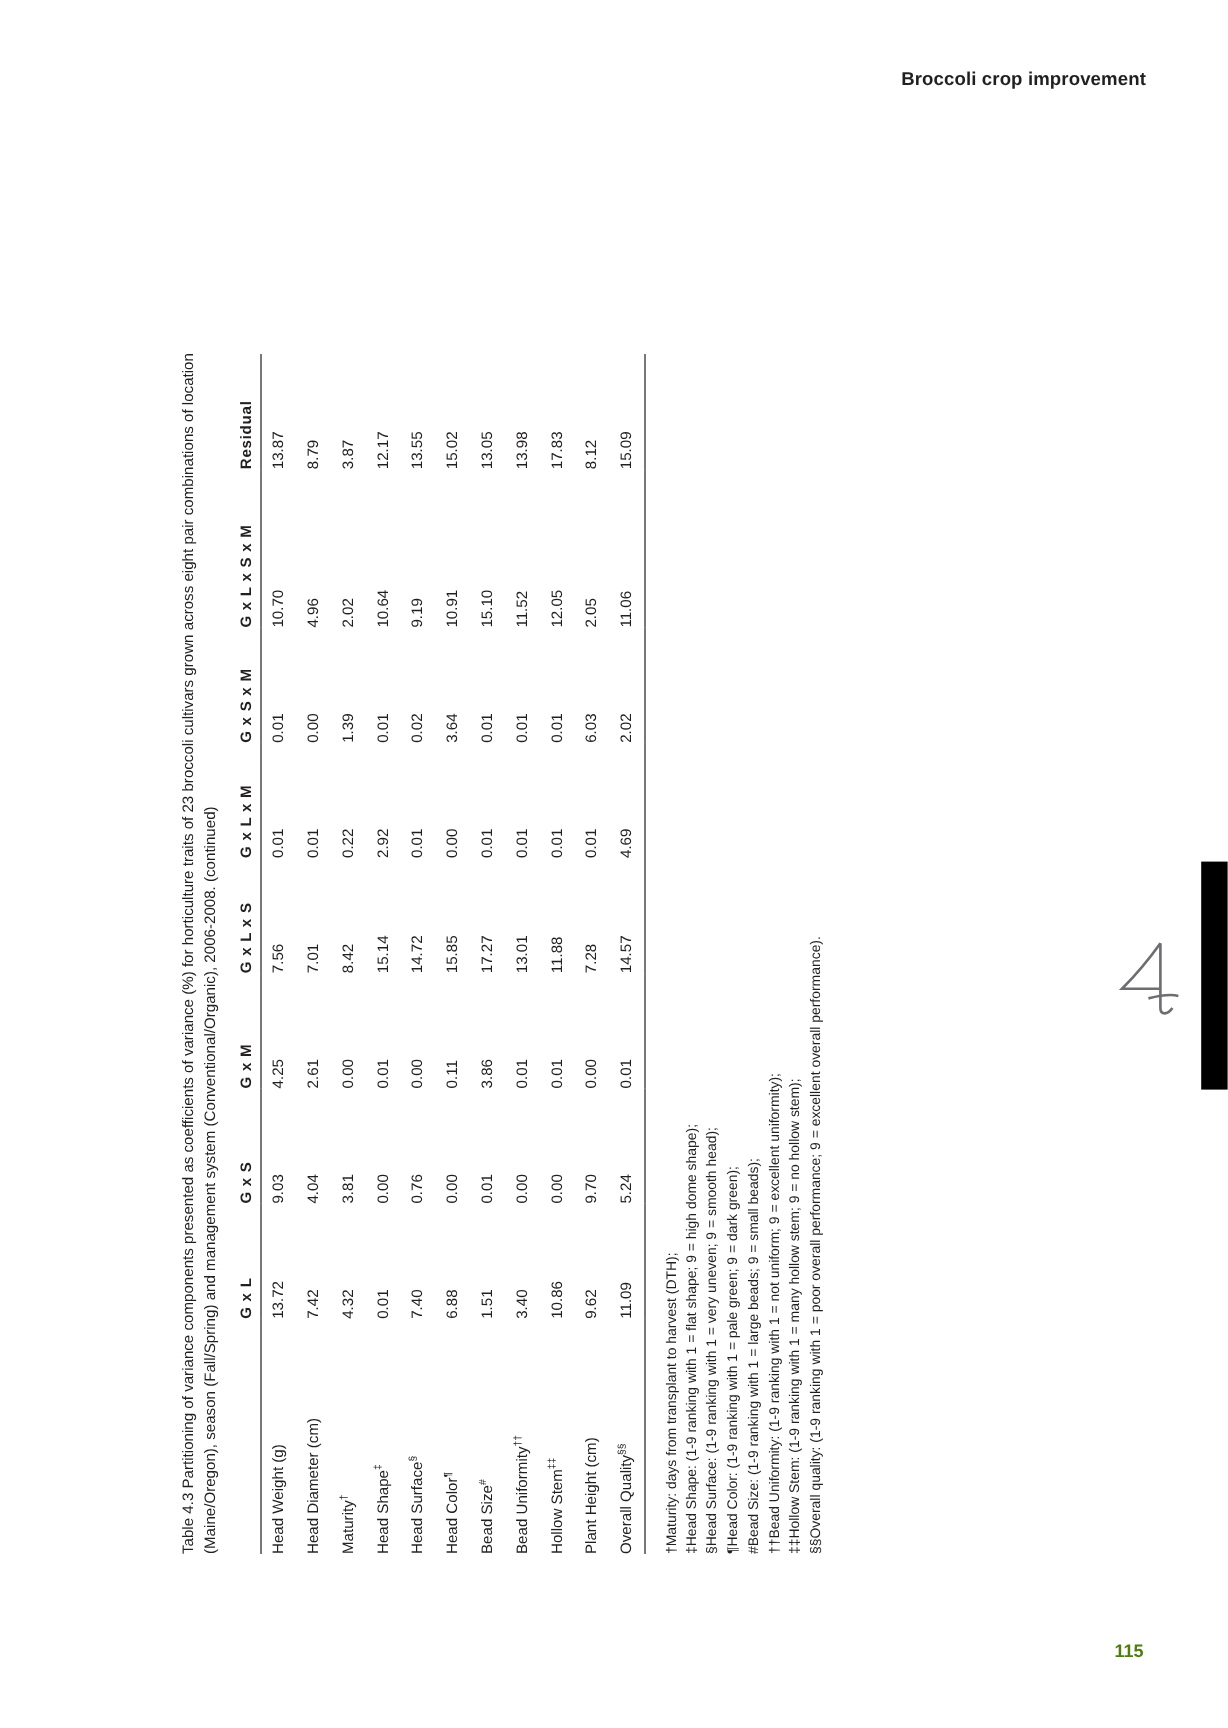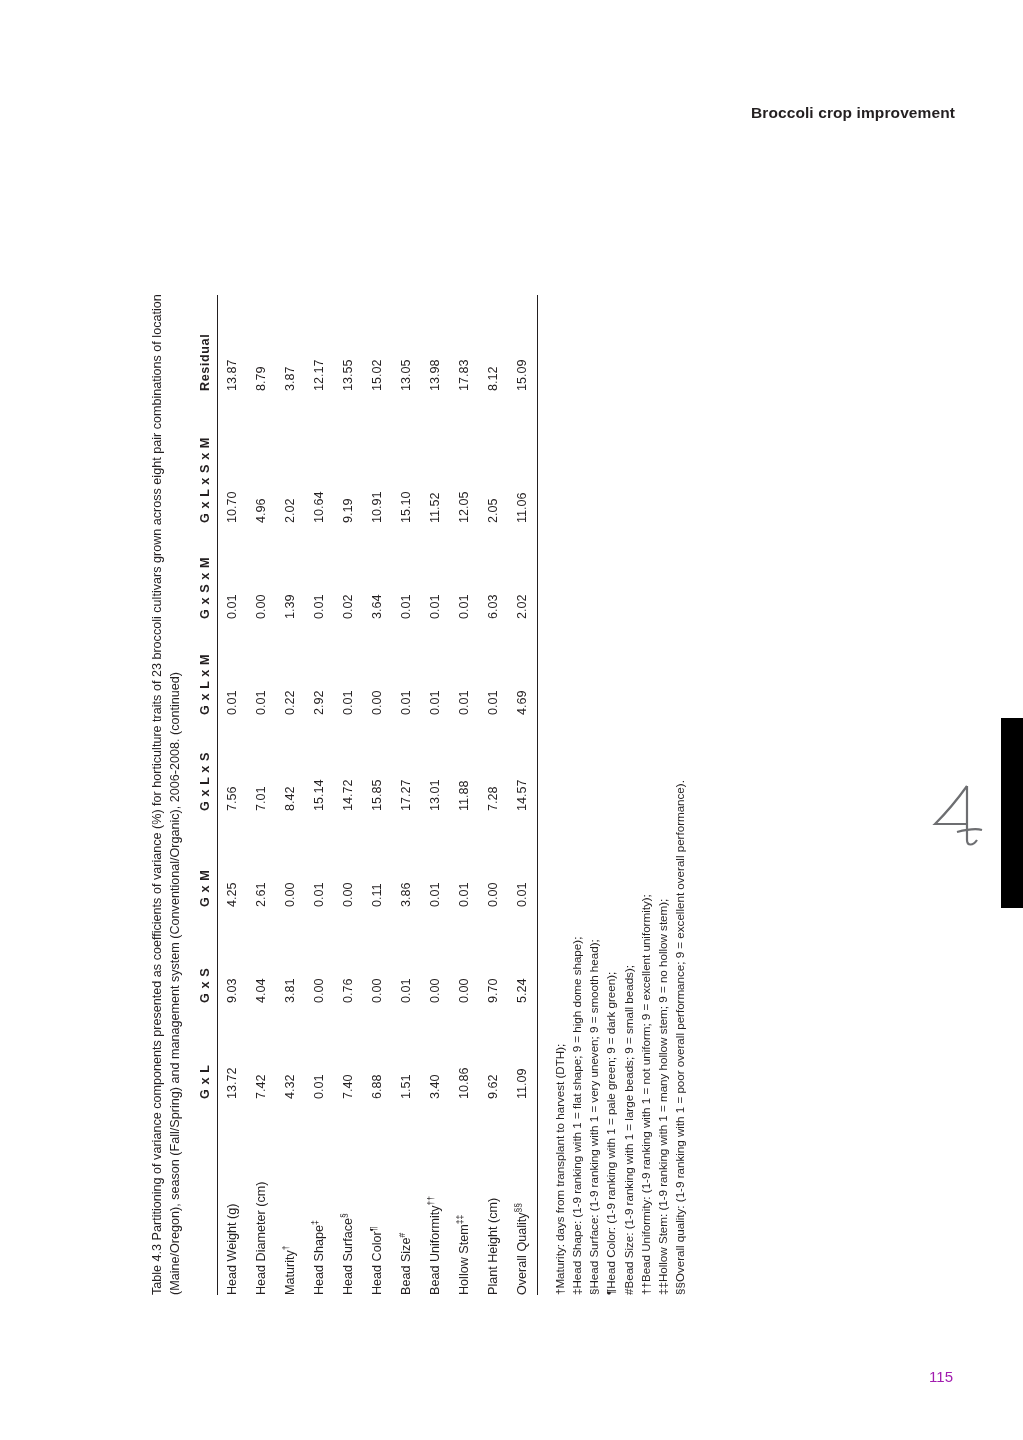--- a/index.html
+++ b/index.html
@@ -18,31 +18,30 @@
 
   
   .running-head {
     position: absolute;
     top: 58px;
     right: 68px;
     font-size: 15.5px;
     font-weight: bold;
     letter-spacing: 0.1px;
     color: #231f20;
-    margin-top: 46px;
   }
 
   
   .page-number {
     position: absolute;
     bottom: 55px;
     right: 70px;
     font-size: 15px;
-    font-weight: normal;
-    color: #a21caf;
+    font-weight: bold;
+    color: #4d7c0f;
   }
 
   
   .thumb-tab {
     position: absolute;
     right: 0;
     top: 718px;
     width: 22px;
     height: 190px;
     background: #000000;

